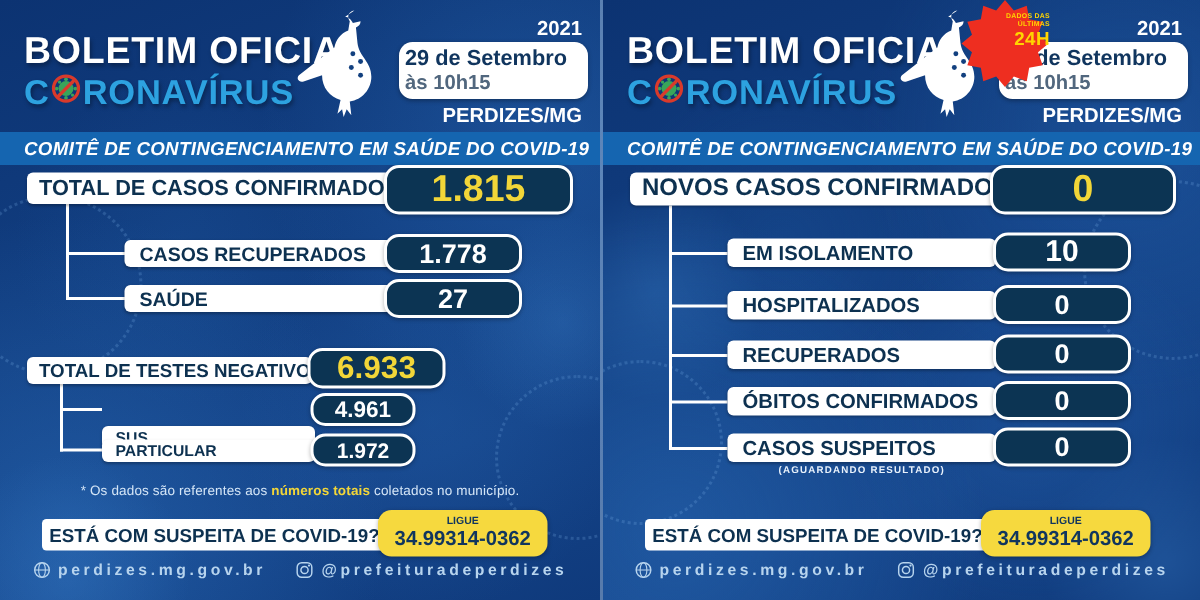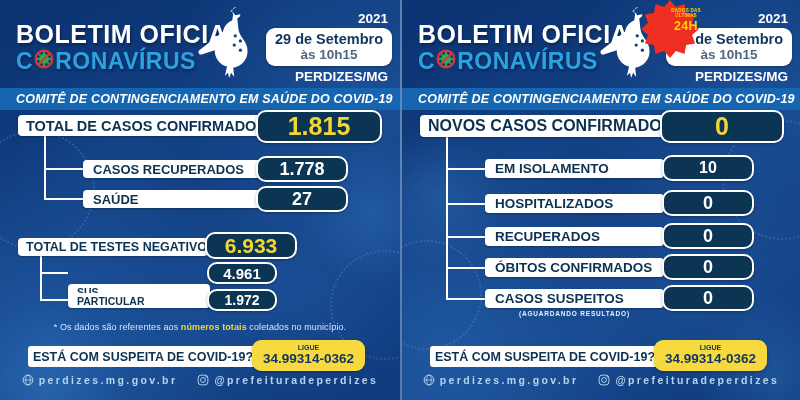--- a/index.html
+++ b/index.html
@@ -24,21 +24,21 @@
   
   .ttl1 { position:absolute; left:16px; top:20px; font-size:25px; font-weight:800;
     color:#fff; letter-spacing:.5px; text-shadow:1px 2px 3px rgba(0,0,0,.35); white-space:nowrap; }
   .ttl2 { position:absolute; left:16px; top:48px; font-size:23px; font-weight:800;
     color:#2da2e0; letter-spacing:.5px; text-shadow:1px 2px 3px rgba(0,0,0,.35); white-space:nowrap;
     display:flex; align-items:center; }
   .virus-o { display:inline-block; margin:0 1px; }
   .bird { position:absolute; left:194px; top:5px; }
   .datebox { position:absolute; right:8px; top:11px; width:126px; text-align:right; z-index:3; }
   .year { font-size:13.5px; font-weight:800; color:#fff; padding-right:4px; }
-  .datecard { margin-top:2px; background:#fff; border-radius:9px; padding:3px 4px 4px; text-align:center;
+  .datecard { margin-top:2px; background:#fff; border-radius:9px; padding:3px 4px 4px; text-align:left;
     box-shadow:0 1px 3px rgba(0,0,0,.3); }
   .dateline { font-size:14.5px; font-weight:800; color:#10355e; white-space:nowrap; }
   .timeline { font-size:13.5px; font-weight:600; color:#51677e; }
   .city { margin-top:3px; font-size:13.5px; font-weight:800; color:#fff; padding-right:4px; }
 
   .committee { position:absolute; left:0; top:88px; width:100%; height:22px; background:#1565b0;
     color:#ffffff; font-size:12.5px; font-weight:800; display:flex; align-items:center; padding-left:16px;
     letter-spacing:.2px; white-space:nowrap;font-style:italic; }
 
   
@@ -66,21 +66,21 @@
     z-index:2; box-shadow:0 1px 3px rgba(0,0,0,.3); cursor:pointer; }
   .ligue { font-size:7px; font-weight:800; color:#10355e; line-height:1.1; }
   .phone { font-size:13.5px; font-weight:800; color:#10355e; line-height:1.1; white-space:nowrap; }
 
   .footer { position:absolute; left:0; top:374px; width:100%; display:flex; justify-content:center;
     align-items:center; gap:20px; }
   .f-item { display:flex; align-items:flex-end; gap:5px; color:#b7d4ee; font-size:10.5px;
     font-weight:600; letter-spacing:2.4px; white-space:nowrap; cursor:pointer; }
 
   .badge24 { position:absolute; left:238px; top:0px; width:60px; height:58px; z-index:4; }
-  .badge24 .btext { position:absolute; left:16px; top:8px; width:100%; text-align:center;
+  .badge24 .btext { position:absolute; left:0; top:8px; width:100%; text-align:right;
     color:#ffd500; font-weight:800; line-height:1.15; }
   .badge24 .b-s { font-size:4.6px; display:block; letter-spacing:.2px; }
   .badge24 .b-l { font-size:12.5px; display:block; letter-spacing:.3px; }
 </style>
 </head>
 <body>
 
 <div class="panel left">
   <div class="ring" style="left:-25px;top:130px;width:120px;height:120px"></div>
   <div class="ring" style="left:330px;top:250px;width:110px;height:110px"></div>
@@ -265,21 +265,21 @@
     <div class="hline" style="left:44px;top:267px;width:39px"></div>
     <div class="hline" style="left:44px;top:298px;width:39px"></div>
 
     <div class="bar" style="left:18px;top:115px;width:252px;height:22px;font-size:16px;padding-left:8px">NOVOS CASOS CONFIRMADOS</div>
     <div class="pill" style="left:258px;top:110px;width:124px;height:33px">
       <span class="v-yellow" style="font-size:25px">0</span>
     </div>
 
     <div class="bar" style="left:83px;top:159px;width:179px;height:19px;font-size:13.5px;padding-left:10px">EM ISOLAMENTO</div>
     <div class="pill" style="left:260px;top:155px;width:92px;height:26px">
-      <span style="font-size:16px">10</span>
+      <span style="font-size:20px">10</span>
     </div>
 
     <div class="bar" style="left:83px;top:194px;width:179px;height:19px;font-size:13.5px;padding-left:10px">HOSPITALIZADOS</div>
     <div class="pill" style="left:260px;top:190px;width:92px;height:26px">
       <span style="font-size:18px">0</span>
     </div>
 
     <div class="bar" style="left:83px;top:227px;width:179px;height:19px;font-size:13.5px;padding-left:10px">RECUPERADOS</div>
     <div class="pill" style="left:260px;top:223px;width:92px;height:26px">
       <span style="font-size:18px">0</span>

